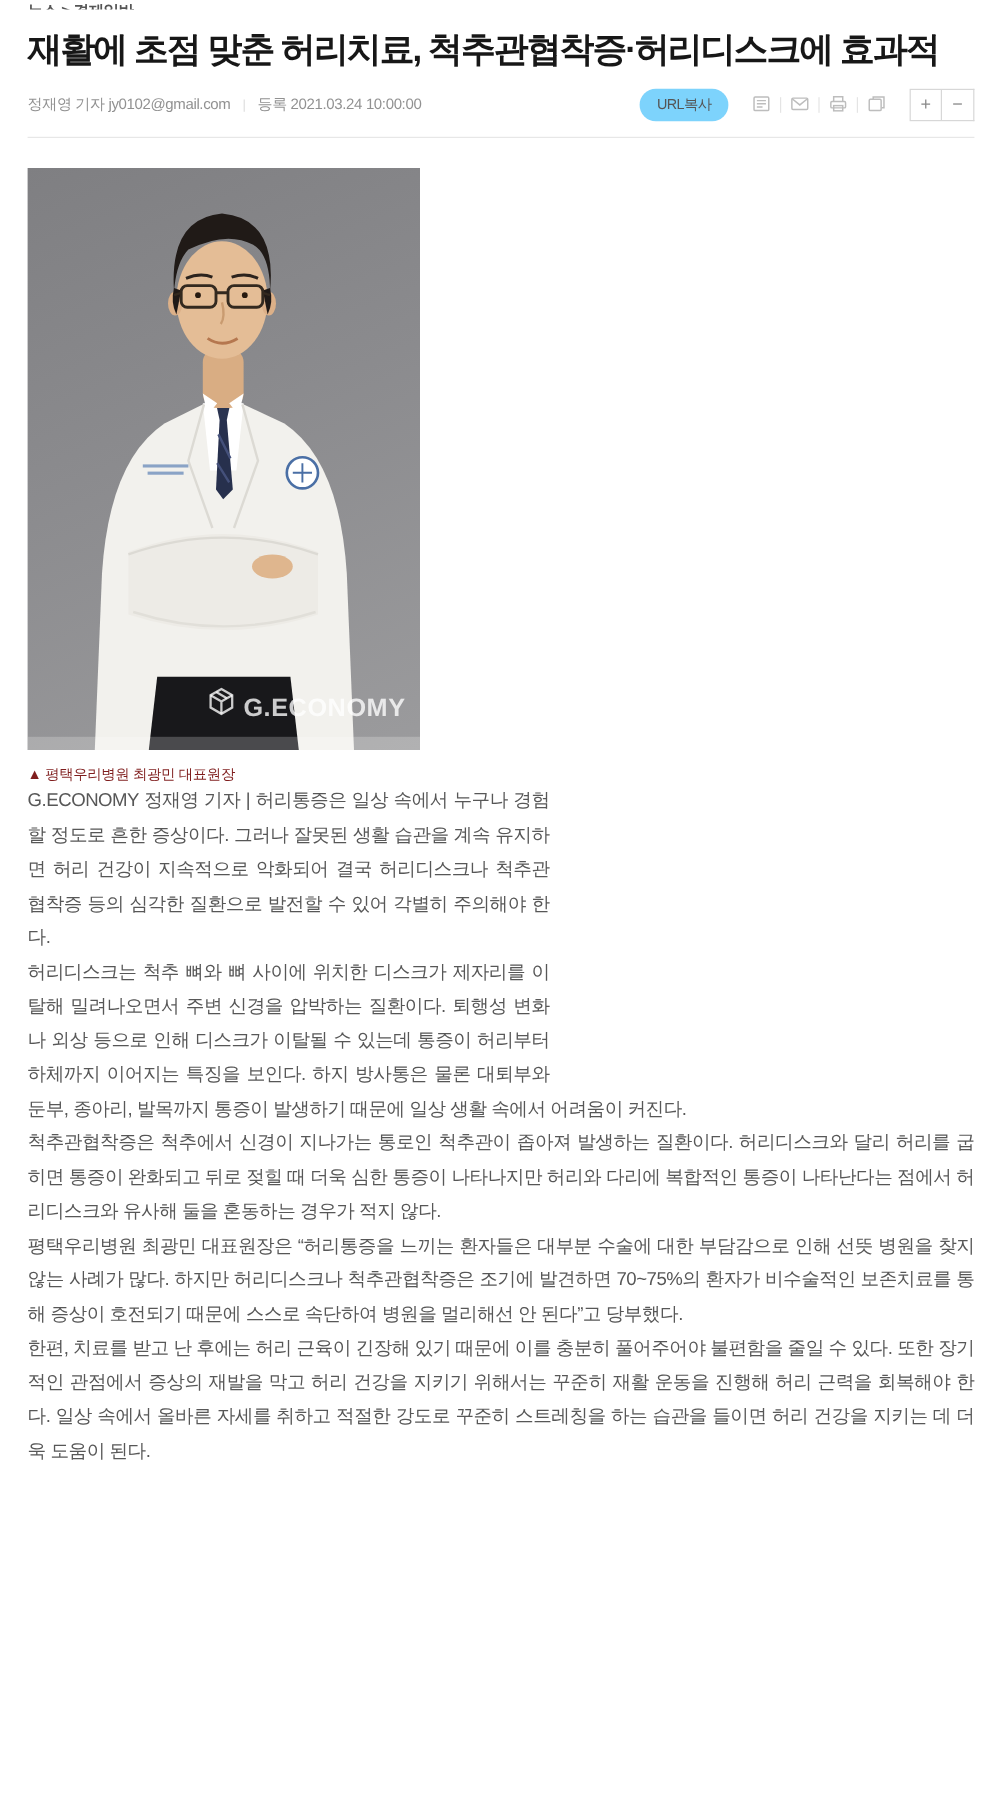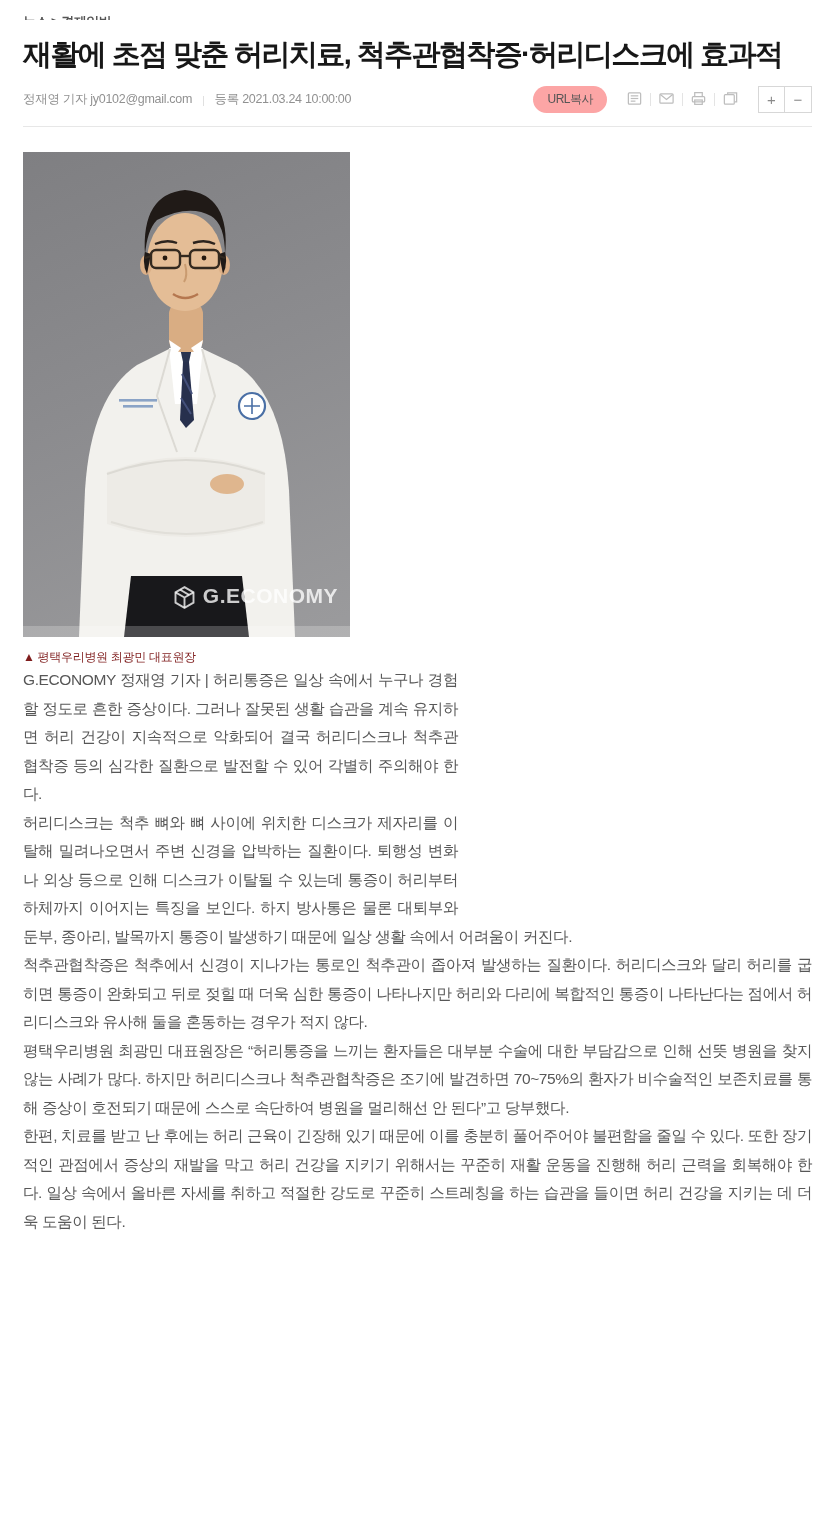--- a/index.html
+++ b/index.html
@@ -2,21 +2,21 @@
 <html lang="ko"><head>
 <meta charset="utf-8">
 <style>
   * { margin:0; padding:0; box-sizing:border-box; }
   html,body { background:#ffffff; }
   body {
     width:835px; min-height:1514px; margin:0 auto;
     font-family:"Liberation Sans","DejaVu Sans",sans-serif;
     color:#555;
   }
-  .page { padding:12px 23px; }
+  .page { padding:0 23px; }
 
   
   .breadcrumb-clip { height:8px; overflow:hidden; }
   .breadcrumb-clip span {
     display:inline-block; margin-top:-10px;
     font-size:13px; font-weight:700; color:#555; letter-spacing:-0.5px;
   }
 
   h1.title {
     margin-top:16px;
@@ -26,21 +26,21 @@
 
   .byline-row {
     margin-top:14px;
     display:flex; justify-content:space-between;
   }
   .byline-left { font-size:12.5px; color:#919191; letter-spacing:-0.3px; display:flex; align-items:center; gap:10px; }
   .byline-left .vsep { color:#ddd; font-size:11px; }
 
   .tools { display:flex; align-items:center; gap:12px; }
   .url-copy {
-    background:#fca5a5; border:none; border-radius:15px;
+    background:#7dd3fc; border:none; border-radius:15px;
     height:27px; padding:0 14px;
     font-size:12px; color:#555; letter-spacing:-0.5px; cursor:pointer;
     font-family:inherit;
   }
   .icon-group { display:flex; align-items:center; }
   .icon-btn {
     background:none; border:none; padding:0 7px; cursor:pointer;
     display:flex; align-items:center;
   }
   .icon-btn svg { stroke:#bdbdbd; fill:none; stroke-width:1.3; }
@@ -57,21 +57,21 @@
 
   
   figure { margin-top:25px; }
   .photo {
     position:relative; width:327px; height:485px; overflow:hidden;
     background:linear-gradient(158deg,#7f7f82 0%,#8b8b8e 45%,#9b9b9d 100%);
   }
   .photo-floor { position:absolute; left:0; right:0; bottom:0; height:11px; background:rgba(255,255,255,0.22); }
   .watermark {
     position:absolute; right:12px; bottom:22px;
-    display:flex; align-items:flex-start; gap:5px;
+    display:flex; align-items:flex-end; gap:5px;
     color:rgba(255,255,255,0.78);
   }
   .watermark svg { stroke:rgba(255,255,255,0.78); fill:none; stroke-width:1.7; }
   .watermark .wm-text { font-size:21px; font-weight:700; letter-spacing:0.5px; }
   figcaption { margin-top:12px; font-size:12px; color:#7f1d1d; letter-spacing:-0.3px; }
 
   
   article {
     margin-top:0;
     font-size:15.5px; line-height:28.5px; color:#575757;

